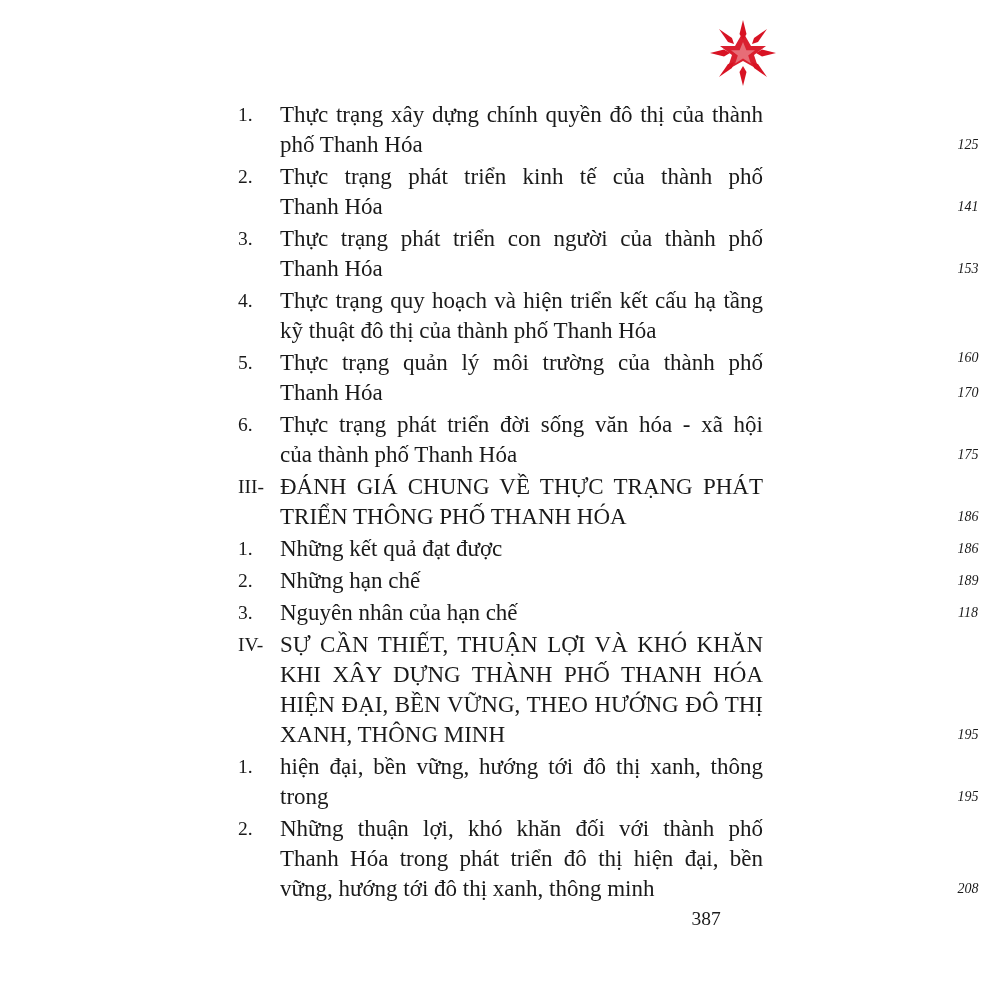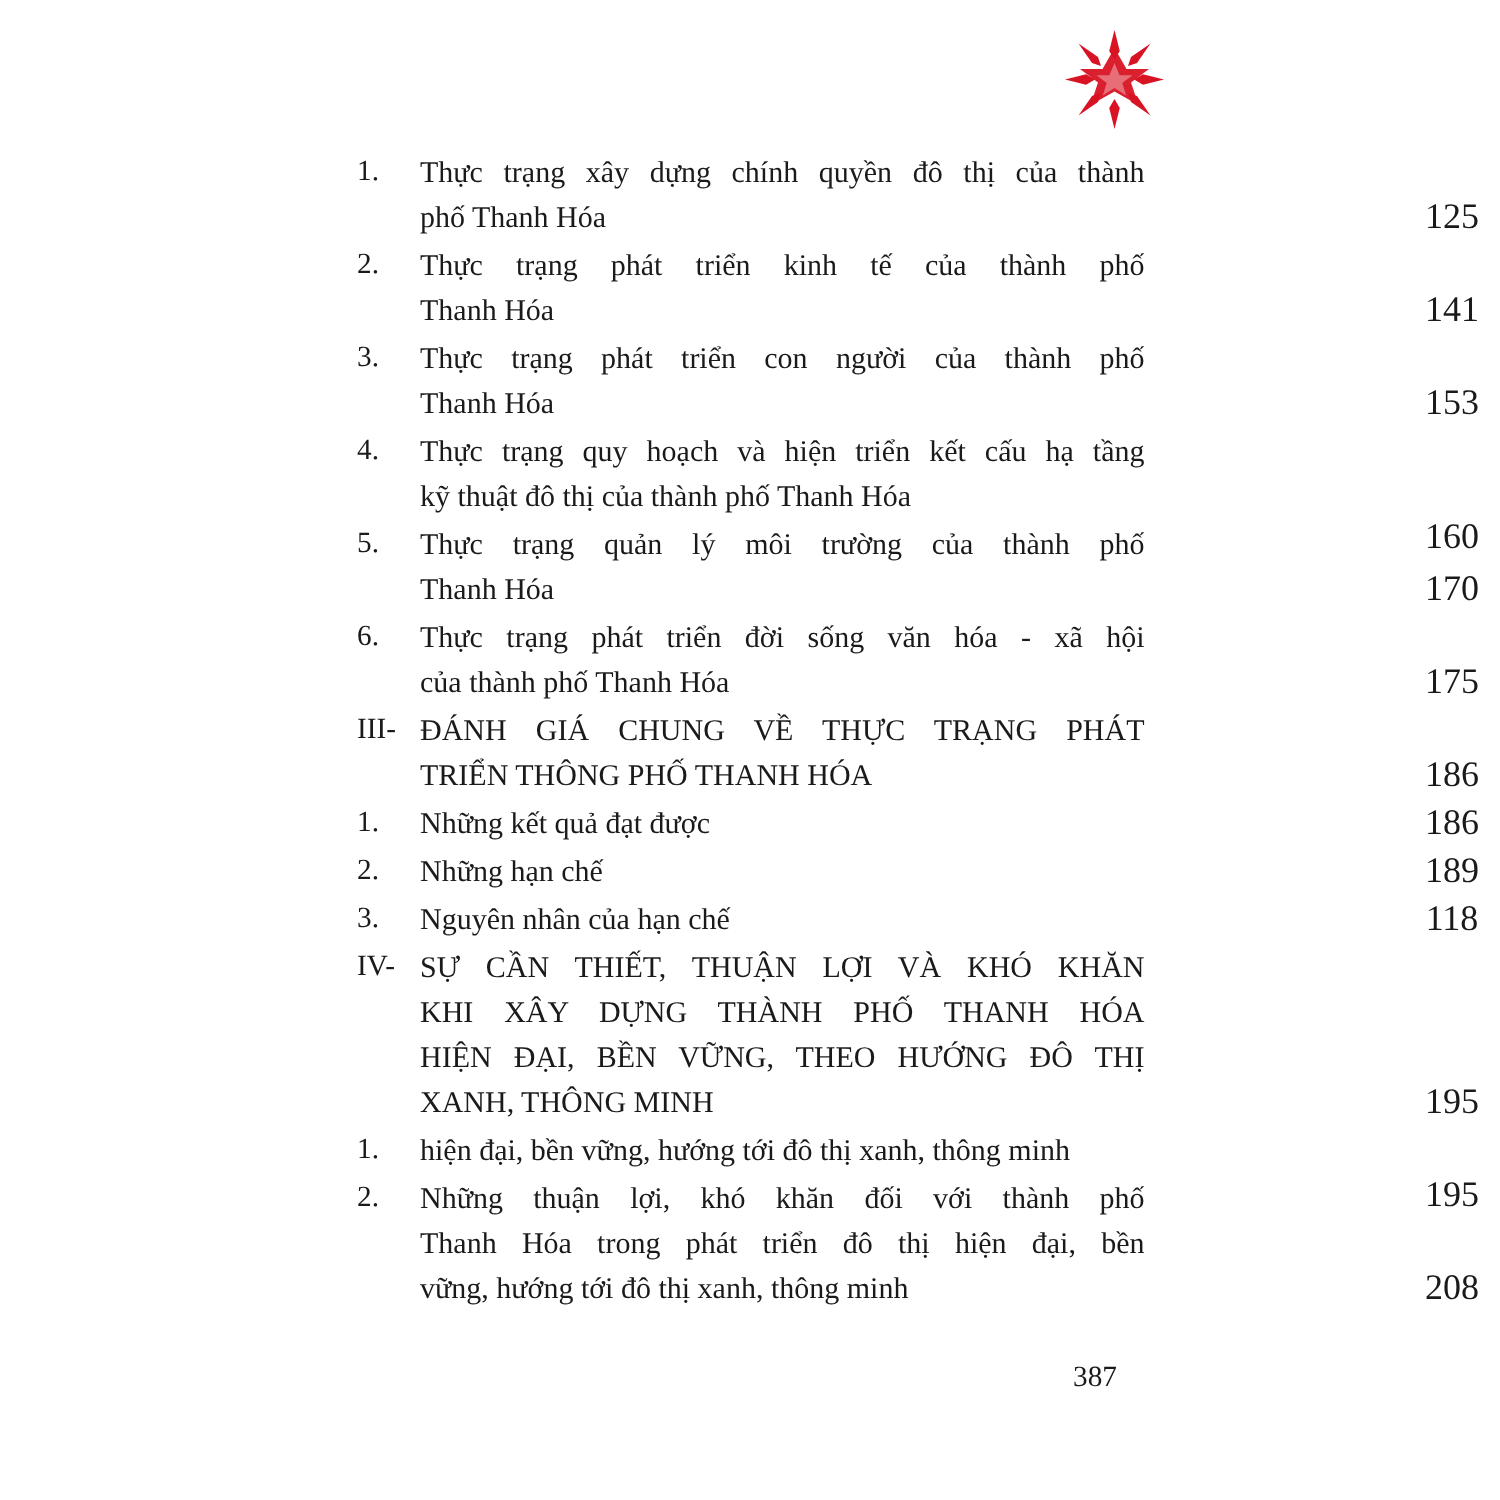--- a/index.html
+++ b/index.html
@@ -56,54 +56,55 @@
   }
 
   .num.roman {
     width: 42px;
     flex: 0 0 42px;
     letter-spacing: 0px;
   }
 
   .title {
     flex: 1 1 auto;
-    font-size: 20px;
+    font-size: 23px;
     line-height: 30px;
     text-align: justify;
     text-align-last: left;
     word-spacing: 0px;
   }
 
   .title.justify-all > .ln {
     display: block;
     text-align: justify;
     text-align-last: justify;
   }
   .title .ln.last {
     text-align-last: left;
   }
 
   .page-no {
     position: absolute;
     left: 700px;
     width: 60px;
     text-align: center;
-    font-size: 24px;
+    font-size: 14px;
     line-height: 30px;
     white-space: nowrap;
+    font-style: italic;
   }
 
   .row {
     position: relative;
   }
 
   .folio {
     position: absolute;
     top: 908px;
-    left: 700px;
+    left: 676px;
     width: 60px;
     text-align: center;
     font-size: 19.5px;
   }
 </style>
 </head>
 <body>
 
 <div class="page">
 
@@ -233,21 +234,21 @@
             <span class="ln">HIỆN ĐẠI, BỀN VỮNG, THEO HƯỚNG ĐÔ THỊ</span>
             <span class="ln last">XANH, THÔNG MINH</span>
           </div>
         </div>
         <div class="page-no" style="top: 90px;">195</div>
       </div>
       <div class="row">
         <div class="entry">
           <div class="num">1.</div>
           <div class="title justify-all">
-            <span class="ln last">hiện đại, bền vững, hướng tới đô thị xanh, thông minh</span>
+            <span class="ln last">hiện đại, bền vững, hướng tới đô thị xanh, thông trong</span>
           </div>
         </div>
         <div class="page-no" style="top: 30px;">195</div>
       </div>
       <div class="row">
         <div class="entry">
           <div class="num">2.</div>
           <div class="title justify-all">
             <span class="ln">Những thuận lợi, khó khăn đối với thành phố</span>
             <span class="ln">Thanh Hóa trong phát triển đô thị hiện đại, bền</span>

